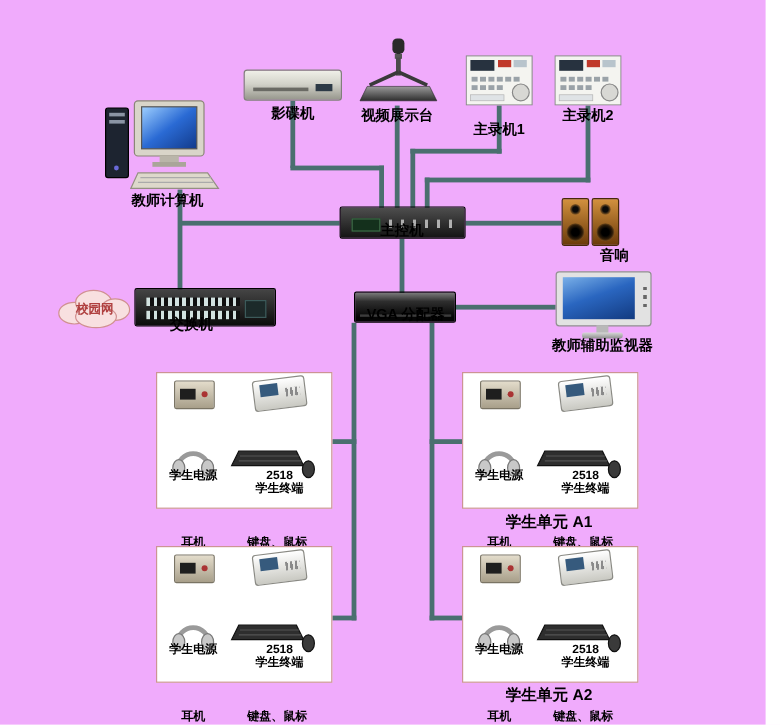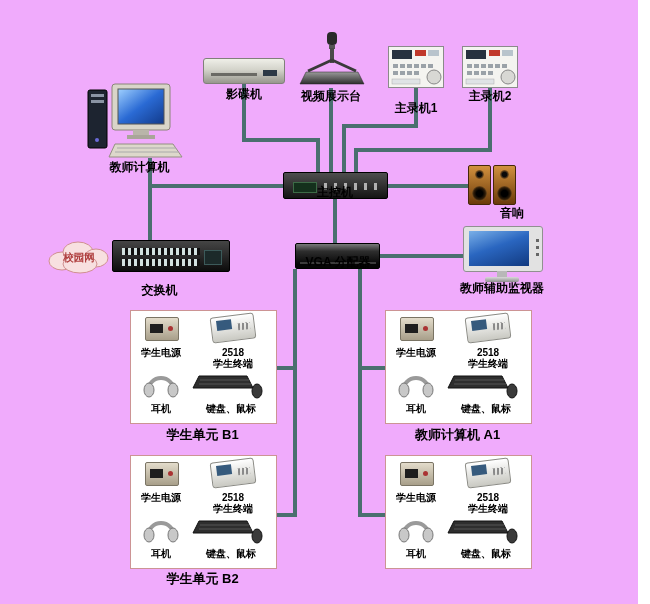--- a/index.html
+++ b/index.html
@@ -3,21 +3,21 @@
 <meta charset="utf-8">
 <style>
   html,body{margin:0;padding:0;background:#fff;}
   .canvas{position:relative;width:638px;height:604px;background:#f0abfc;overflow:hidden;
           font-family:Liberation Sans, sans-serif;}
   .line{position:absolute;background:#4a6f6f;z-index:1;}
   .node{position:absolute;z-index:2;}
   .lbl{position:absolute;z-index:3;font-size:12px;font-weight:bold;color:#000;
        text-align:center;line-height:1.15;}
   .slbl{position:absolute;z-index:3;font-size:10px;font-weight:bold;color:#000;
-        text-align:center;line-height:1.1;}
+        text-align:center;line-height:1.1;margin-top:44px;}
   .ulbl{position:absolute;z-index:3;font-size:13px;font-weight:bold;color:#000;text-align:center;}
   .unit-box{position:absolute;width:145px;height:112px;background:#fff;
             border:1px solid #cc9494;z-index:2;}
   
   .dvd-body{position:absolute;inset:0;background:linear-gradient(180deg,#efefe8 0%,#d3d3ca 45%,#97978d 100%);
             border:1px solid #80807a;border-radius:3px;}
   .dvd-slot{position:absolute;left:7px;top:14px;width:46px;height:3px;background:#6a6a64;}
   .dvd-disp{position:absolute;right:7px;top:11px;width:14px;height:6px;background:#2d3a46;}
   
   .sw-body{position:absolute;inset:0;background:linear-gradient(180deg,#454545,#0c0c0c);
@@ -223,21 +223,21 @@
   </div>
   <div class="cloud-lbl" style="left:44px;top:251px;width:70px">校园网</div>
 
   <div class="node" style="left:112px;top:240px;width:118px;height:32px">
     <div class="sw-body">
       <div class="sw-row" style="top:7px"></div>
       <div class="sw-row" style="top:18px"></div>
       <div class="sw-led"></div>
     </div>
   </div>
-  <div class="lbl" style="left:112px;top:284px;width:95px">交换机</div>
+  <div class="lbl" style="left:112px;top:264px;width:95px">交换机</div>
 
   <div class="node" style="left:295px;top:243px;width:85px;height:26px">
     <div class="vga-body">
       <div class="vga-edge"></div>
     </div>
   </div>
   <div class="lbl" style="left:288px;top:256px;width:100px">VGA 分配器</div>
 
   <div class="node" style="left:463px;top:226px;width:80px;height:58px">
     <div class="mon-frame">
@@ -265,21 +265,20 @@
     </svg>
     <div class="slbl" style="left:0;top:92px;width:60px">耳机</div>
     <svg class="abs" style="left:60px;top:62px" width="74" height="28" viewBox="0 0 74 28">
       <polygon points="8,3 56,3 62,15 2,15" fill="#2e2e2e" stroke="#111"></polygon>
       <line x1="9" y1="7" x2="58" y2="7" stroke="#555"></line>
       <line x1="8" y1="11" x2="60" y2="11" stroke="#555"></line>
       <ellipse cx="66" cy="18" rx="5" ry="7" fill="#3a3a3a" stroke="#111"></ellipse>
     </svg>
     <div class="slbl" style="left:60px;top:92px;width:80px">键盘、鼠标</div>
   </div>
-  <div class="ulbl" style="left:130px;top:426px;width:145px">学生单元 B1</div>
 
   <div class="unit-box" style="left:385px;top:310px">
     <div class="pwr-icon" style="left:14px;top:6px"></div>
     <div class="slbl" style="left:0;top:36px;width:60px">学生电源</div>
     <div class="term-icon" style="left:80px;top:4px">
       <div class="t-screen"></div>
       <div class="t-btns"></div>
     </div>
     <div class="slbl" style="left:72px;top:36px;width:60px">2518</div>
     <div class="slbl" style="left:72px;top:47px;width:60px">学生终端</div>
@@ -290,21 +289,21 @@
     </svg>
     <div class="slbl" style="left:0;top:92px;width:60px">耳机</div>
     <svg class="abs" style="left:60px;top:62px" width="74" height="28" viewBox="0 0 74 28">
       <polygon points="8,3 56,3 62,15 2,15" fill="#2e2e2e" stroke="#111"></polygon>
       <line x1="9" y1="7" x2="58" y2="7" stroke="#555"></line>
       <line x1="8" y1="11" x2="60" y2="11" stroke="#555"></line>
       <ellipse cx="66" cy="18" rx="5" ry="7" fill="#3a3a3a" stroke="#111"></ellipse>
     </svg>
     <div class="slbl" style="left:60px;top:92px;width:80px">键盘、鼠标</div>
   </div>
-  <div class="ulbl" style="left:385px;top:426px;width:145px">教师计算机 A1</div>
+  <div class="ulbl" style="left:385px;top:426px;width:145px">学生单元 A1</div>
 
   <div class="unit-box" style="left:130px;top:455px">
     <div class="pwr-icon" style="left:14px;top:6px"></div>
     <div class="slbl" style="left:0;top:36px;width:60px">学生电源</div>
     <div class="term-icon" style="left:80px;top:4px">
       <div class="t-screen"></div>
       <div class="t-btns"></div>
     </div>
     <div class="slbl" style="left:72px;top:36px;width:60px">2518</div>
     <div class="slbl" style="left:72px;top:47px;width:60px">学生终端</div>
@@ -315,21 +314,20 @@
     </svg>
     <div class="slbl" style="left:0;top:92px;width:60px">耳机</div>
     <svg class="abs" style="left:60px;top:62px" width="74" height="28" viewBox="0 0 74 28">
       <polygon points="8,3 56,3 62,15 2,15" fill="#2e2e2e" stroke="#111"></polygon>
       <line x1="9" y1="7" x2="58" y2="7" stroke="#555"></line>
       <line x1="8" y1="11" x2="60" y2="11" stroke="#555"></line>
       <ellipse cx="66" cy="18" rx="5" ry="7" fill="#3a3a3a" stroke="#111"></ellipse>
     </svg>
     <div class="slbl" style="left:60px;top:92px;width:80px">键盘、鼠标</div>
   </div>
-  <div class="ulbl" style="left:130px;top:570px;width:145px">学生单元 B2</div>
 
   <div class="unit-box" style="left:385px;top:455px">
     <div class="pwr-icon" style="left:14px;top:6px"></div>
     <div class="slbl" style="left:0;top:36px;width:60px">学生电源</div>
     <div class="term-icon" style="left:80px;top:4px">
       <div class="t-screen"></div>
       <div class="t-btns"></div>
     </div>
     <div class="slbl" style="left:72px;top:36px;width:60px">2518</div>
     <div class="slbl" style="left:72px;top:47px;width:60px">学生终端</div>
@@ -340,14 +338,15 @@
     </svg>
     <div class="slbl" style="left:0;top:92px;width:60px">耳机</div>
     <svg class="abs" style="left:60px;top:62px" width="74" height="28" viewBox="0 0 74 28">
       <polygon points="8,3 56,3 62,15 2,15" fill="#2e2e2e" stroke="#111"></polygon>
       <line x1="9" y1="7" x2="58" y2="7" stroke="#555"></line>
       <line x1="8" y1="11" x2="60" y2="11" stroke="#555"></line>
       <ellipse cx="66" cy="18" rx="5" ry="7" fill="#3a3a3a" stroke="#111"></ellipse>
     </svg>
     <div class="slbl" style="left:60px;top:92px;width:80px">键盘、鼠标</div>
   </div>
+  <div class="ulbl" style="left:385px;top:570px;width:145px">学生单元 A2</div>
 
 </div>
 
 </body></html>

